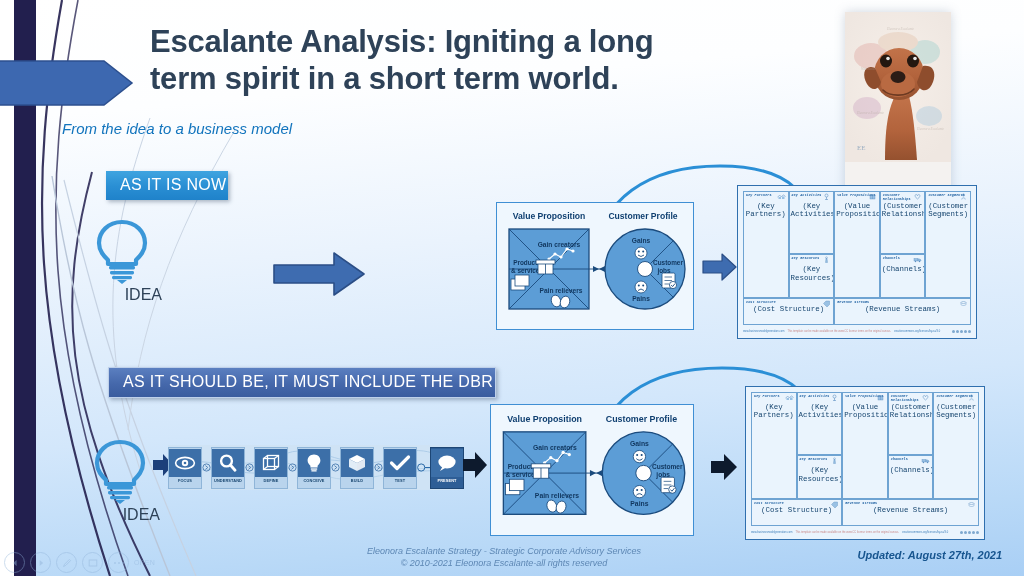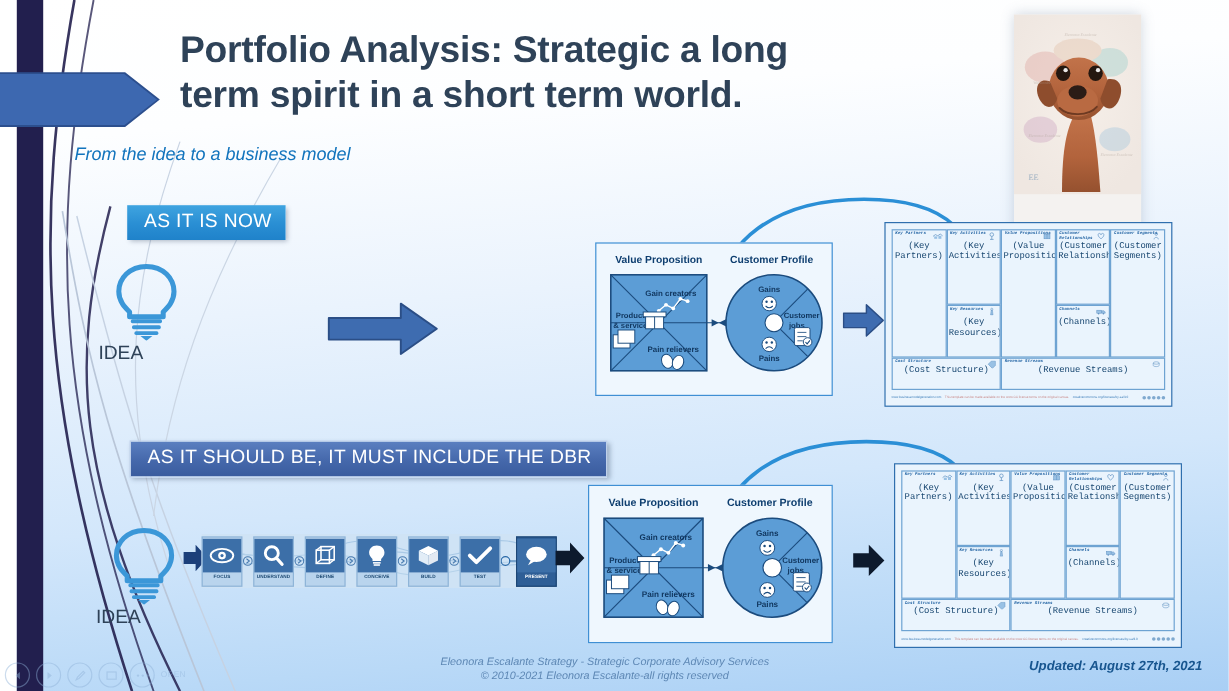--- a/index.html
+++ b/index.html
@@ -25,27 +25,27 @@
   .subtitle{
     position:absolute;left:62px;top:120px;
     font-size:15px;font-weight:normal;font-style:italic;color:#1274bd;
   }
   
   .dog-frame{position:absolute;left:845px;top:12px;width:106px;height:189px;background:#f4f2f0;box-shadow:0 0 10px rgba(90,110,140,.28);}
   .dog-frame svg{display:block;}
   
   .banner{
     position:absolute;color:#ffffff;font-size:16px;letter-spacing:.3px;
-    padding:5px 12px 6px 14px;box-shadow:2px 2px 4px rgba(40,60,90,.35);
+    padding:5px 2px 6px 14px;box-shadow:2px 2px 4px rgba(40,60,90,.35);
     white-space:nowrap;
   }
   .banner-now{left:106px;top:171px;background:linear-gradient(180deg,#3fa4e0 0%,#2a8fd4 52%,#1f82ca 100%);}
   .banner-dbr{left:92px;top:367px;background:linear-gradient(180deg,#5b7fc0 0%,#4568ab 55%,#3a5c9e 100%);border:1px solid #bed0ea;margin-left:16px;}
   
-  .idea{position:absolute;width:80px;text-align:left;}
+  .idea{position:absolute;width:80px;text-align:right;}
   .idea .lab{font-size:16px;color:#2e4258;margin-top:2px;}
   .idea-1{left:82px;top:218px;}
   .idea-2{left:80px;top:438px;}
   
   .big-arrow{position:absolute;}
   
   .vpc{
     position:absolute;background:#eff7fe;border:1px solid #3f8fd4;
   }
   .vpc-1{left:496px;top:202px;width:196px;height:126px;}
@@ -105,21 +105,21 @@
     <path d="M 235 130 C 170 240 140 330 128 430" stroke="#cbd6e4" stroke-width="1" fill="none"></path>
   </svg>
   <div class="navy-bar2"></div>
   <div class="navy-bar"></div>
 
   <svg class="chevron" viewBox="0 0 140 52">
     <path d="M0 4 L110 4 L138 26 L110 48 L0 48 Z" fill="#3d68b0" stroke="#2c4f8e" stroke-width="1.5"></path>
   </svg>
 
   <div class="title">
-    <div>Portfolio Analysis: Strategic a long</div>
+    <div>Escalante Analysis: Igniting a long</div>
     <div>term spirit in a short term world.</div>
   </div>
   <div class="subtitle">From the idea to a business model</div>
 
   <div class="dog-frame">
     <svg width="106" height="150" viewBox="0 0 106 150">
       <defs>
         <radialGradient id="wc1" cx="50%" cy="45%" r="60%">
           <stop offset="0%" stop-color="#f6efe9"></stop>
             <stop offset="100%" stop-color="#efe7e1"></stop>

